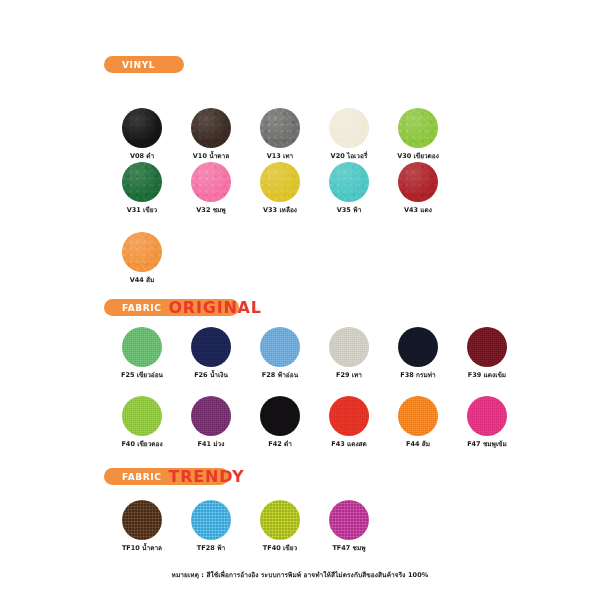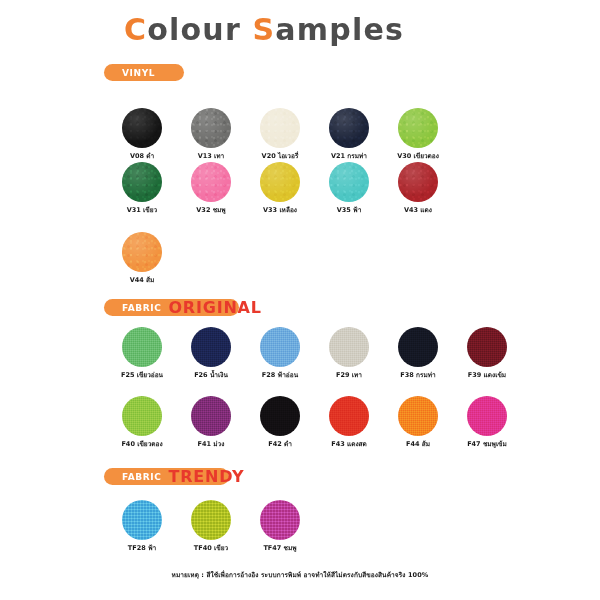--- a/index.html
+++ b/index.html
@@ -55,21 +55,21 @@
     letter-spacing: 0.6px;
   }
   .section-bar .bar-sub {
     color: #e8392c;
     font-size: 16px;
     font-weight: bold;
     letter-spacing: 0.8px;
     margin-left: 7px;
   }
 
-  #bar-vinyl   { top: 64px;  width: 80px; text-align: center; }
+  #bar-vinyl   { top: 56px;  width: 80px; text-align: center; }
   #bar-orig    { top: 299px; width: 135px; }
   #bar-trendy  { top: 468px; width: 125px; }
 
   
   .swatch-row {
     position: absolute;
     left: 122px;
     display: flex;
     gap: 29px;
   }
@@ -160,44 +160,41 @@
     font-weight: bold;
     color: #1a1a1a;
     letter-spacing: 0.1px;
   }
 </style>
 </head>
 <body>
 
 <div id="page">
 
-  <div id="title">
-    <span class="accent">C</span><span>olour </span><span class="accent">S</span><span>amples</span>
-  </div>
 
   <div class="section-bar" id="bar-vinyl">
     <span class="bar-main">VINYL</span>
   </div>
 
   <div class="swatch-row" id="row-v1">
     <div class="swatch">
       <div class="disc vinyl" style="background: rgb(20, 20, 20);"></div>
       <div class="disc-label">V08 ดำ</div>
     </div>
     <div class="swatch">
+      <div class="disc vinyl" style="background: rgb(58, 43, 34);"></div>
+      <div class="disc-label">V10 น้ำตาล</div>
+    </div>
+    <div class="swatch">
       <div class="disc vinyl" style="background: rgb(110, 110, 108);"></div>
       <div class="disc-label">V13 เทา</div>
     </div>
     <div class="swatch">
       <div class="disc vinyl" style="background: rgb(240, 234, 216);"></div>
       <div class="disc-label">V20 ไอเวอรี่</div>
-    </div>
-    <div class="swatch">
-      <div class="disc vinyl" style="background: rgb(26, 34, 56);"></div>
-      <div class="disc-label">V21 กรมท่า</div>
     </div>
     <div class="swatch">
       <div class="disc vinyl" style="background: rgb(140, 198, 62);"></div>
       <div class="disc-label">V30 เขียวตอง</div>
     </div>
   </div>
 
   <div class="swatch-row" id="row-v2">
     <div class="swatch">
       <div class="disc vinyl" style="background: rgb(30, 107, 56);"></div>
@@ -287,20 +284,24 @@
     </div>
   </div>
 
   <div class="section-bar" id="bar-trendy">
     <span class="bar-main">FABRIC</span>
     <span class="bar-sub">TRENDY</span>
   </div>
 
   <div class="swatch-row" id="row-t1">
     <div class="swatch">
+      <div class="disc trendy" style="background: rgb(91, 58, 34);"></div>
+      <div class="disc-label">TF10 น้ำตาล</div>
+    </div>
+    <div class="swatch">
       <div class="disc trendy" style="background: rgb(79, 180, 224);"></div>
       <div class="disc-label">TF28 ฟ้า</div>
     </div>
     <div class="swatch">
       <div class="disc trendy" style="background: rgb(179, 196, 37);"></div>
       <div class="disc-label">TF40 เขียว</div>
     </div>
     <div class="swatch">
       <div class="disc trendy" style="background: rgb(192, 64, 158);"></div>
       <div class="disc-label">TF47 ชมพู</div>

